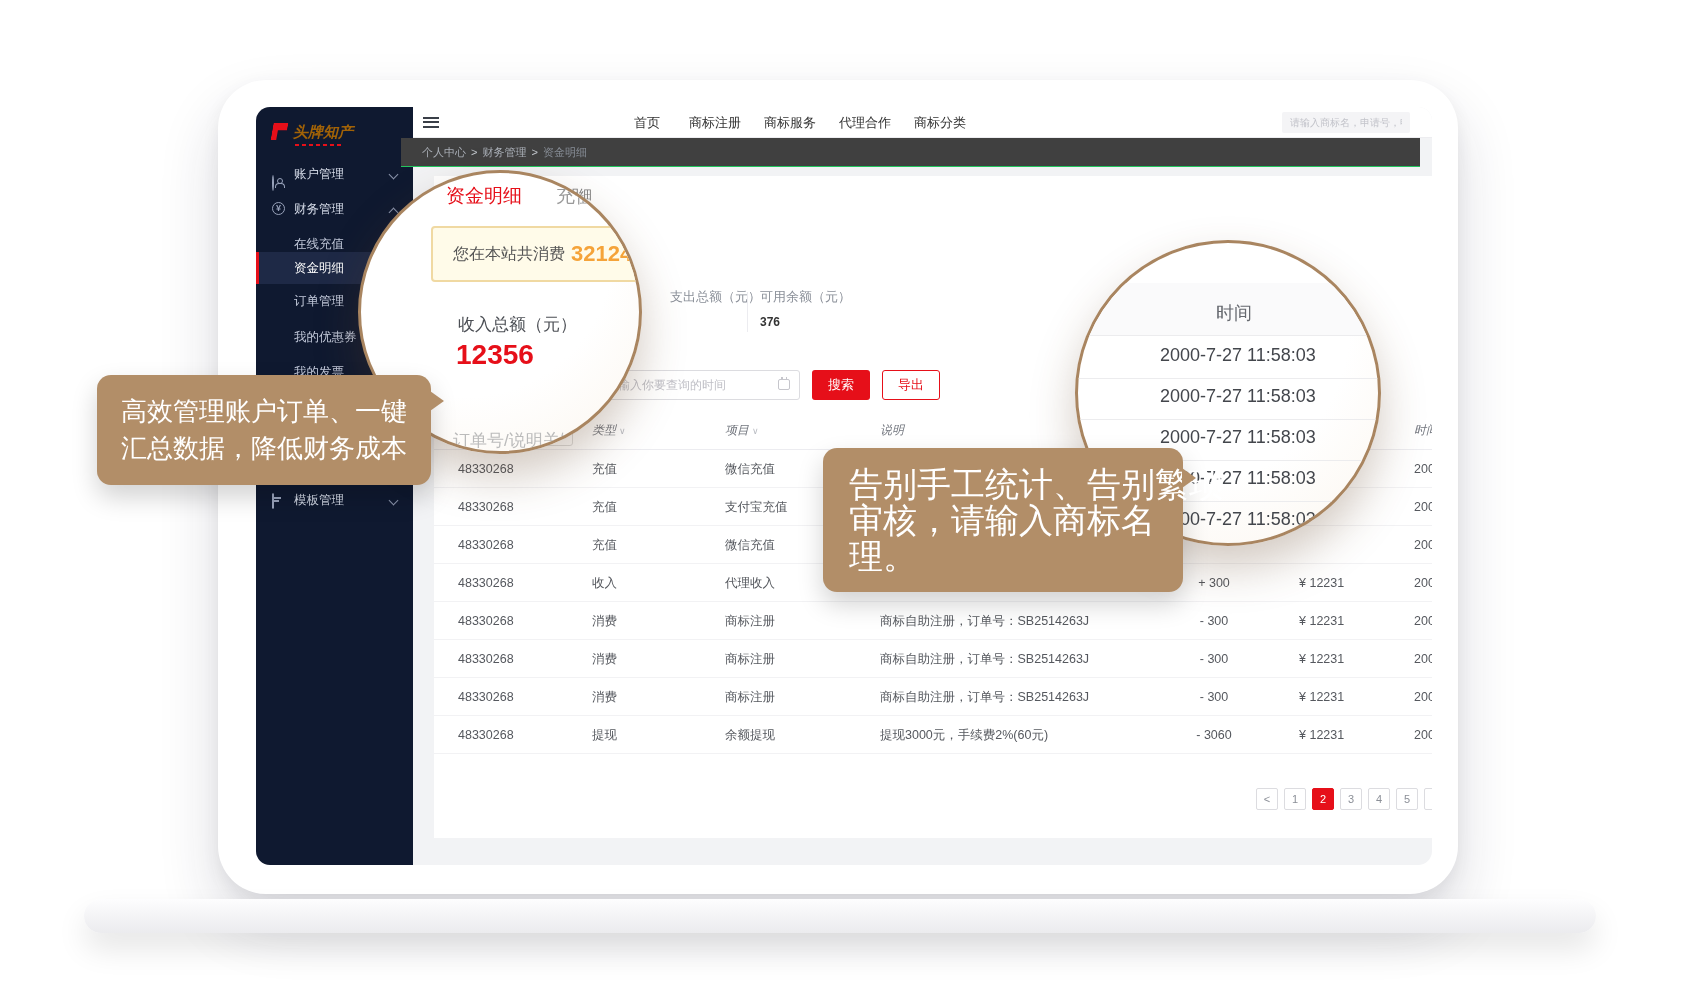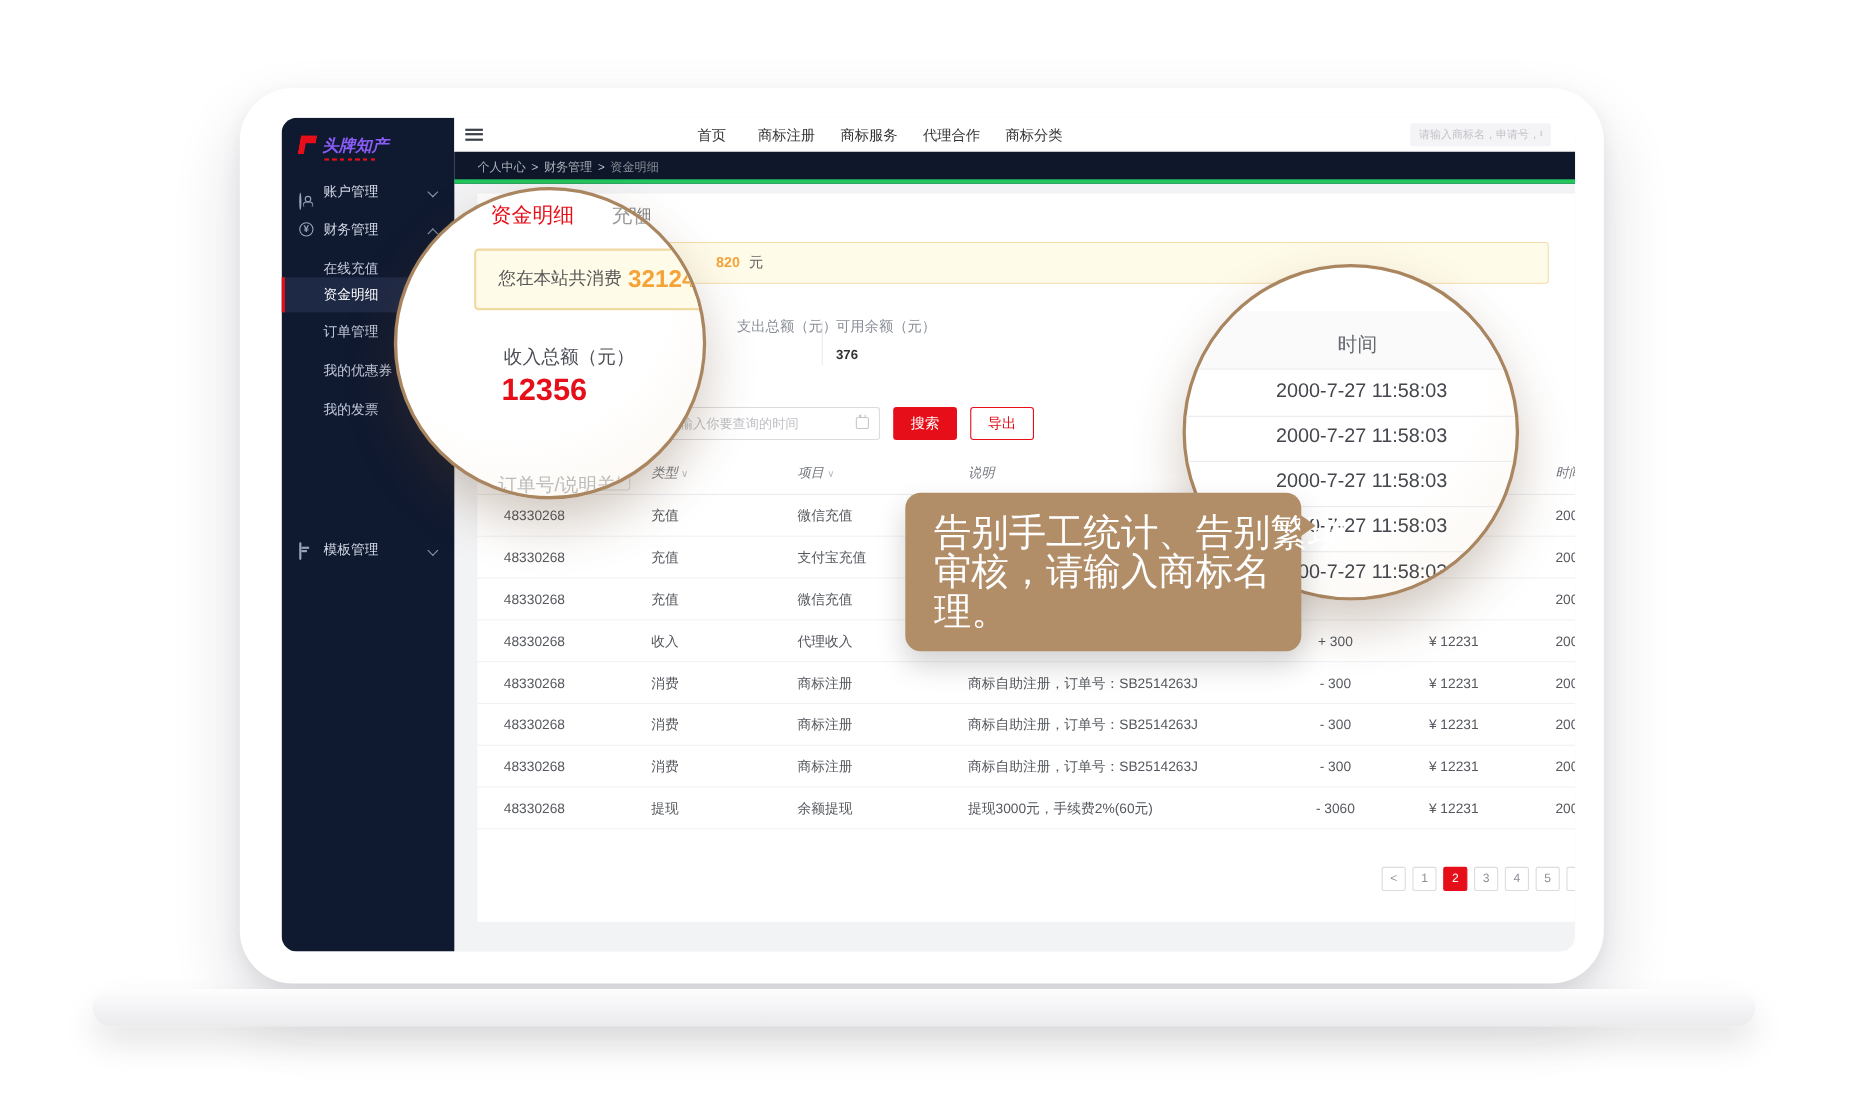--- a/index.html
+++ b/index.html
@@ -12,21 +12,21 @@
   .base{position:absolute;left:84px;top:899px;width:1512px;height:34px;border-radius:17px;
     background:linear-gradient(#fdfdfe,#ebebee);box-shadow:0 16px 30px rgba(0,0,0,.10);z-index:2;}
   .screen{position:absolute;left:256px;top:107px;width:1176px;height:758px;border-radius:14px;
     overflow:hidden;background:#f2f3f5;z-index:3;}
 
   
   .sidebar{position:absolute;left:0;top:0;width:157px;height:758px;background:#0f1930;}
   .logo{position:absolute;left:16px;top:14px;width:130px;height:30px;}
   .logo-mark{position:absolute;left:0;top:2px;width:15px;height:17px;background:#e60f19;
     transform:skewX(-10deg);clip-path:polygon(0 0,100% 0,100% 42%,38% 42%,38% 100%,0 100%);}
-  .logo-title{position:absolute;left:21px;top:2px;font-size:15px;font-weight:bold;font-style:italic;color:#8b5cf6;white-space:nowrap;}
+  .logo-title{position:absolute;left:21px;top:2px;font-size:15px;font-weight:bold;font-style:italic;color:#a16207;white-space:nowrap;}
   .logo-dash{position:absolute;left:23px;top:23px;width:46px;height:2px;
     background:repeating-linear-gradient(90deg,#e60f19 0 4px,transparent 4px 7px);}
   .side-item{position:absolute;left:0;width:157px;height:32px;color:#c3cadb;font-size:12.5px;line-height:32px;cursor:pointer;}
   .side-item .lbl{position:absolute;left:38px;white-space:nowrap;}
   .side-item.parent{color:#d3d9e6;}
   .side-item.active{background:#1e2946;color:#fff;}
   .side-item.active::before{content:"";position:absolute;left:0;top:0;width:3px;height:32px;background:#e60f19;}
   .side-ico{position:absolute;left:16px;top:9px;width:14px;height:14px;}
   .chev{position:absolute;right:16px;top:13px;width:7px;height:7px;border-right:1.5px solid #8b94ab;border-bottom:1.5px solid #8b94ab;}
   .chev.down{transform:rotate(45deg);}
@@ -43,21 +43,21 @@
   
   .topnav{position:absolute;left:157px;top:0;width:1019px;height:31px;background:#fff;border-bottom:1px solid #ededf0;}
   .burger{position:absolute;left:10px;top:10px;width:16px;height:11px;cursor:pointer;}
   .burger span{display:block;height:1.8px;background:#3a3f48;margin-bottom:2.6px;}
   .nav-item{position:absolute;top:0;height:31px;line-height:31px;font-size:13px;color:#333;cursor:pointer;white-space:nowrap;}
   .nav-search{position:absolute;right:22px;top:5px;width:128px;height:21px;background:#f4f4f6;border:none;
     border-radius:2px;font-size:10px;color:#666;padding:0 8px;outline:none;}
   .nav-search::placeholder{color:#c2c3ca;}
 
   
-  .crumbbar{position:absolute;left:157px;top:31px;width:1019px;height:29px;background:#0f172a;border-bottom:4px solid #22c55e;}
+  .crumbbar{position:absolute;left:145px;top:31px;width:1019px;height:29px;background:#404040;border-bottom:1px solid #22c55e;}
   .crumb{position:absolute;left:21px;top:0;height:29px;line-height:29px;font-size:11px;color:#abb0b8;white-space:nowrap;}
   .crumb b{font-weight:normal;color:#878d96;}
   .crumb .sep{margin:0 5px;color:#c3c7cd;}
 
   
   .card{position:absolute;left:178px;top:69px;width:998px;height:662px;background:#fff;overflow:hidden;}
   .tab{position:absolute;top:10px;font-size:13px;cursor:pointer;white-space:nowrap;}
   .tab.active{color:#e60f19;}
   .tab.idle{color:#777;}
   .banner{position:absolute;left:24px;top:44px;width:950px;height:38px;background:#fffbe9;border:1px solid #f3ddab;border-radius:3px;}
@@ -195,25 +195,20 @@
     <div class="crumbbar">
       <div class="crumb">
         <span>个人中心</span><span class="sep">&gt;</span><span>财务管理</span><span class="sep">&gt;</span><b>资金明细</b>
       </div>
     </div>
 
     <div class="card">
       <span class="tab active" style="left:24px;">资金明细</span>
       <span class="tab idle" style="left:106px;">充值明细</span>
 
-      <div class="banner">
-        <span class="pre">您在本站共消费</span>
-        <span class="amt">820</span>
-        <span class="unit">元</span>
-      </div>
 
       <div class="stat" style="left:44px;">
         <div class="sl">收入总额（元）</div>
         <div class="sv red">12356</div>
       </div>
       <div class="stat" style="left:236px;">
         <div class="sl">支出总额（元）</div>
         <div class="sv"></div>
       </div>
       <div class="vdiv"></div>
@@ -339,20 +334,25 @@
     <div class="mr-line" style="top:135px;"></div>
     <span class="mr-t" style="top:143px;">2000-7-27 11:58:03</span>
     <div class="mr-line" style="top:176px;"></div>
     <span class="mr-t" style="top:184px;">2000-7-27 11:58:03</span>
     <div class="mr-line" style="top:217px;"></div>
     <span class="mr-t" style="top:225px;">2000-7-27 11:58:03</span>
     <div class="mr-line" style="top:258px;"></div>
     <span class="mr-t" style="top:266px;">2000-7-27 11:58:03</span>
   </div>
 
+  <div class="tip tip-left">
+    <div class="ln">高效管理账户订单、一键</div>
+    <div class="ln">汇总数据，降低财务成本</div>
+    <span class="arrow"></span>
+  </div>
   <div class="tip tip-right">
     <div class="ln">告别手工统计、告别繁琐</div>
     <div class="ln">审核，请输入商标名</div>
     <div class="ln">理。</div>
     <span class="arrow"></span>
   </div>
 
 </div>
 
 </body></html>

